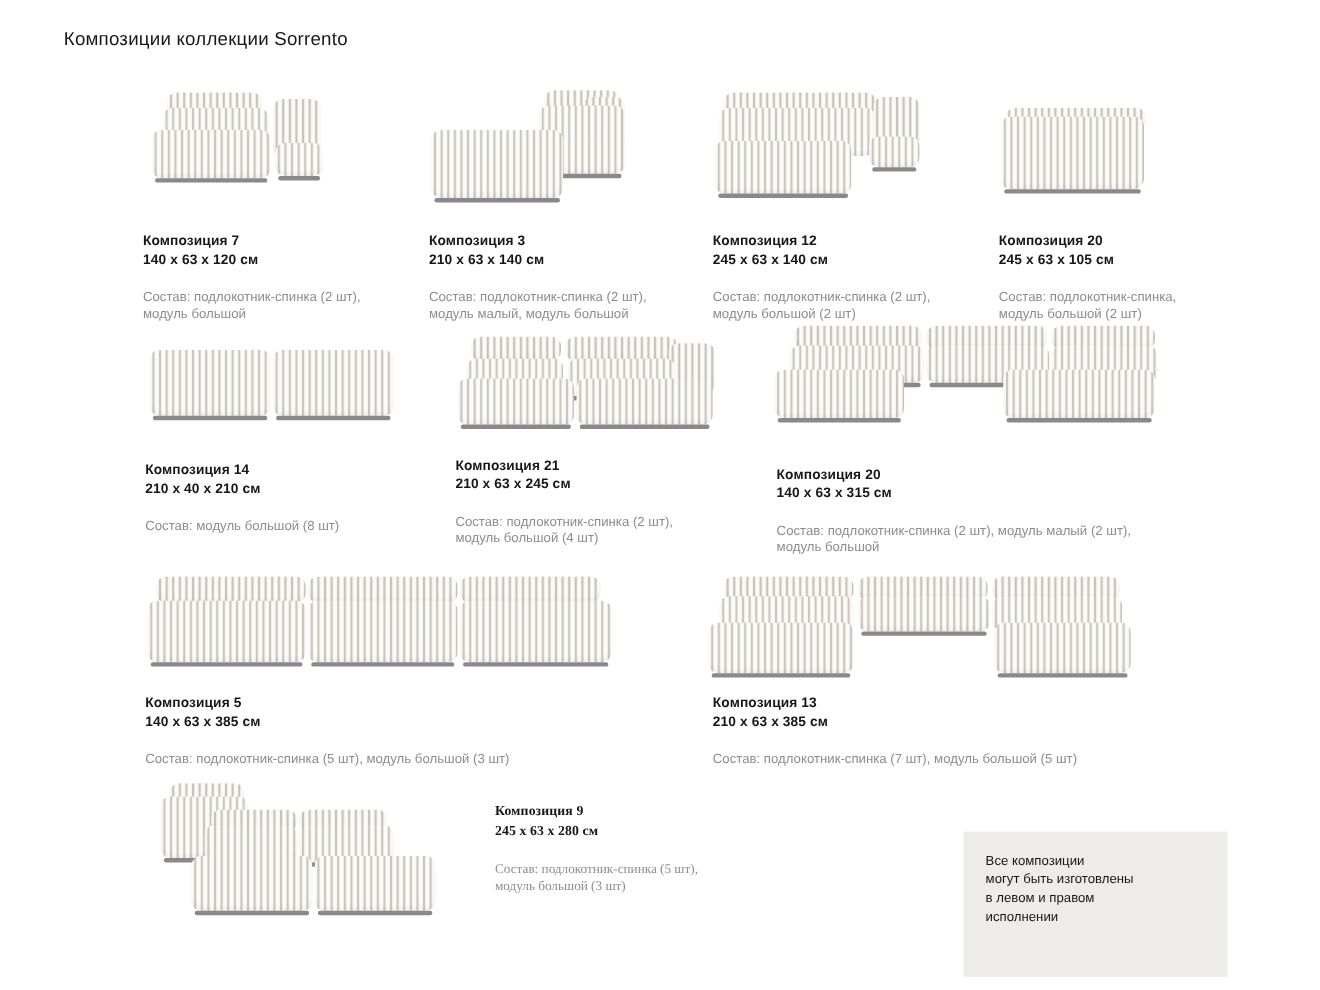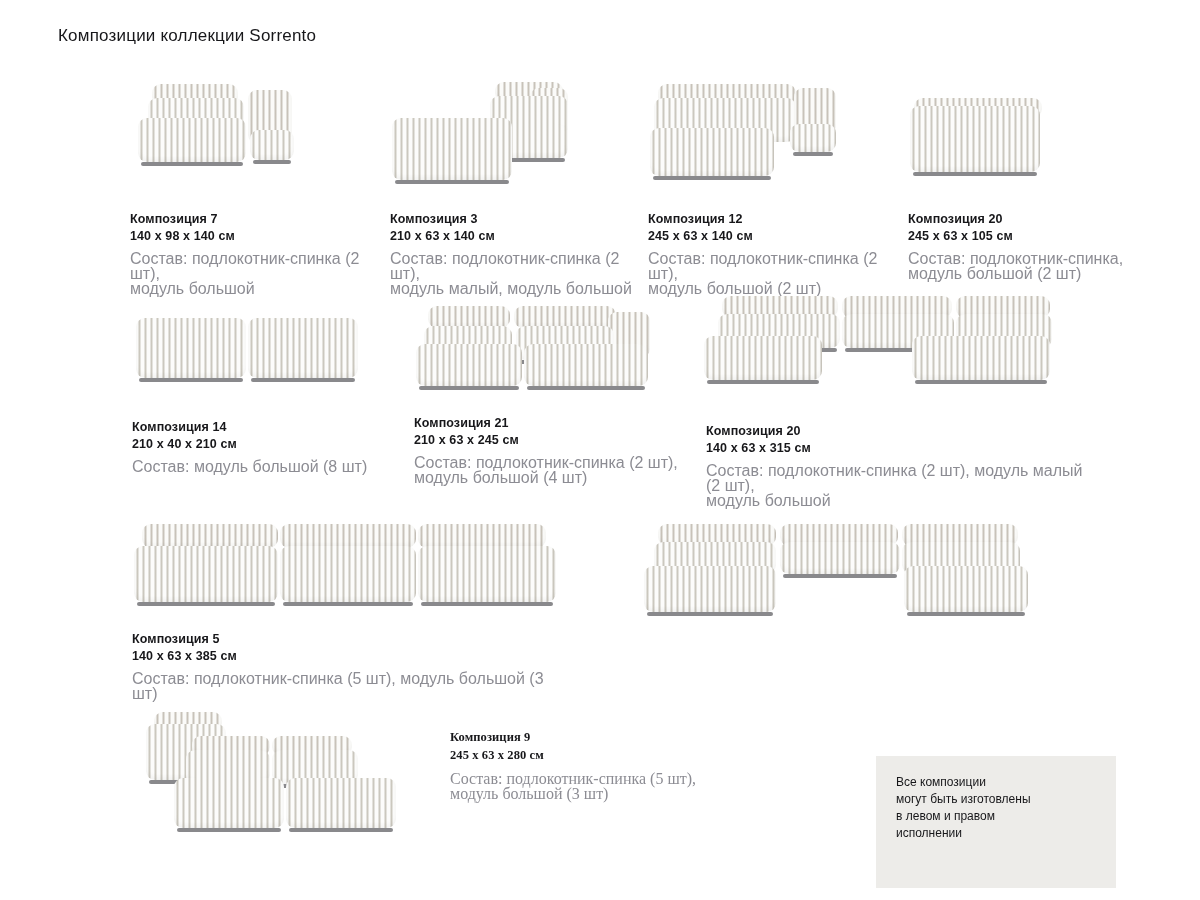--- a/index.html
+++ b/index.html
@@ -45,25 +45,25 @@
   }
   .cap-dims {
     font-size: 12.5px;
     font-weight: 700;
     color: #17171a;
     letter-spacing: 0.1px;
     margin-top: 3px;
     white-space: nowrap;
   }
   .cap-compo {
-    font-size: 16px;
+    font-size: 12px;
     font-weight: 400;
     color: #8c8c93;
     line-height: 15px;
-    margin-top: 8px;
+    margin-top: 20px;
   }
 
   
   .mod {
     position: absolute;
     background: #e9e6df;
     border-radius: 9px;
     box-shadow: inset 0 -3px 5px rgba(0,0,0,0.045);
     background-image: repeating-linear-gradient(
         90deg,
@@ -114,21 +114,21 @@
   <div class="art" style="width:250px; height:120px;">
     <div class="mod back" style="left:250px; top:0px; width:0px; height:0px;"></div>
     <div class="mod back" style="left:22px; top:8px; width:86px; height:22px;"></div>
     <div class="mod seat" style="left:18px; top:22px; width:96px; height:50px;"></div>
     <div class="mod seat shadow" style="left:8px; top:42px; width:108px; height:44px;"></div>
     <div class="mod back" style="left:118px; top:14px; width:44px; height:54px;"></div>
     <div class="mod seat shadow" style="left:120px; top:54px; width:44px; height:30px;"></div>
   </div>
   <div class="caption" style="left:0px; top:136px; width:260px;">
     <div class="cap-title">Композиция 7</div>
-    <div class="cap-dims">140 x 98 x 140 см</div>
+    <div class="cap-dims">140 x 63 x 120 см</div>
     <div class="cap-compo" style="white-space:pre-line;">Состав: подлокотник-спинка (2 шт),
 модуль большой</div>
   </div>
 </div>
 
 <div class="item" style="left:390px; top:76px; width:250px;">
   <div class="art" style="width:250px; height:120px;">
     <div class="mod back" style="left:105px; top:6px; width:68px; height:20px;"></div>
     <div class="mod back" style="left:140px; top:12px; width:38px; height:50px;"></div>
     <div class="mod seat" style="left:100px; top:20px; width:78px; height:42px;"></div>
@@ -241,20 +241,25 @@
   <div class="art" style="width:420px; height:100px;">
     <div class="mod back" style="left:18px; top:8px; width:118px; height:22px;"></div>
     <div class="mod back" style="left:140px; top:8px; width:118px; height:22px;"></div>
     <div class="mod back" style="left:262px; top:8px; width:116px; height:22px;"></div>
     <div class="mod seat shadow" style="left:14px; top:26px; width:122px; height:32px;"></div>
     <div class="mod seat shadow" style="left:140px; top:26px; width:120px; height:32px;"></div>
     <div class="mod seat shadow" style="left:262px; top:26px; width:118px; height:32px;"></div>
     <div class="mod seat shadow" style="left:4px; top:50px; width:132px; height:46px;"></div>
     <div class="mod seat shadow" style="left:264px; top:50px; width:124px; height:46px;"></div>
   </div>
+  <div class="caption" style="left:8px; top:116px; width:420px;">
+    <div class="cap-title">Композиция 13</div>
+    <div class="cap-dims">210 x 63 x 385 см</div>
+    <div class="cap-compo" style="white-space:pre-line;">Состав: подлокотник-спинка (7 шт), модуль большой (5 шт)</div>
+  </div>
 </div>
 
 <div class="item" style="left:130px; top:706px; width:320px;">
   <div class="art" style="width:320px; height:150px;">
     <div class="mod back" style="left:24px; top:6px; width:68px; height:20px;"></div>
     <div class="mod seat shadow" style="left:16px; top:18px; width:80px; height:56px;"></div>
     <div class="mod back" style="left:62px; top:30px; width:78px; height:20px;"></div>
     <div class="mod back" style="left:142px; top:30px; width:80px; height:20px;"></div>
     <div class="mod seat shadow" style="left:56px; top:44px; width:84px; height:34px;"></div>
     <div class="mod seat shadow" style="left:142px; top:44px; width:86px; height:34px;"></div>

